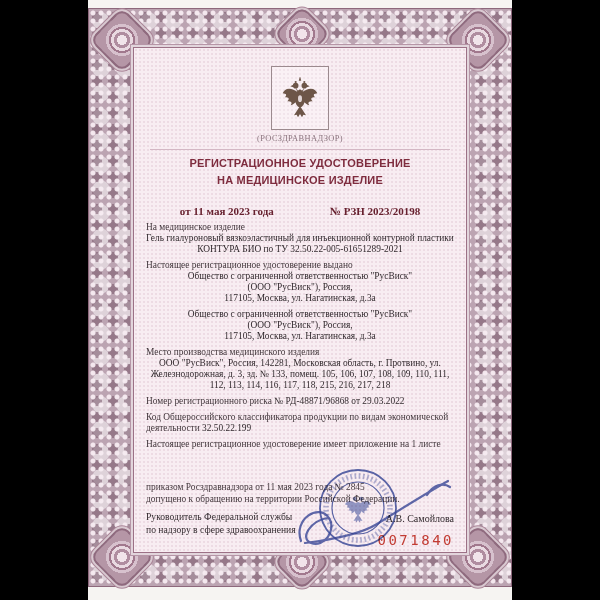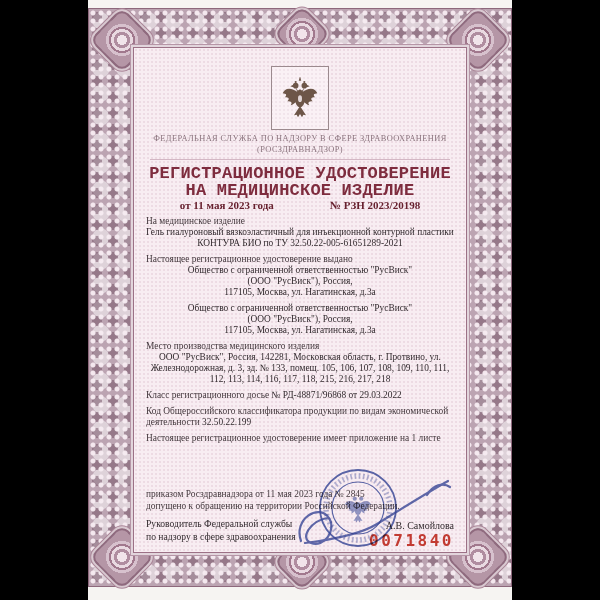--- a/index.html
+++ b/index.html
@@ -27,36 +27,36 @@
          background-image:radial-gradient(circle, rgba(190,140,165,.18) 1px, transparent 1.4px);
          background-size:4px 4px;
          border:1px solid #9c7186;
          box-shadow:0 0 0 2px rgba(255,255,255,.6),0 0 0 3px #b696a7;}
   .content{position:absolute;inset:0;padding:0 12px;overflow:hidden;color:#3a3035;}
   
   .emblem-box{width:56px;height:62px;margin:18px auto 4px auto;border:1px solid #9b8a8e;
               display:flex;align-items:center;justify-content:center;background:rgba(255,255,255,.25);}
   .agency{text-align:center;font-size:8.4px;letter-spacing:.4px;color:#8a737d;line-height:10.5px;}
   .sep{border:none;border-top:1px solid #d3b7c4;margin:4px 4px 5px 4px;}
-  .title{text-align:center;font-family:Liberation Mono, monospace;font-weight:bold;
-         font-size:17px;line-height:17px;color:#7e2c3e;letter-spacing:.2px;}
-  .numrow{display:flex;justify-content:center;gap:56px;margin-top:0;
+  .title{text-align:center;font-family:Liberation Sans, sans-serif;font-weight:bold;
+         font-size:11px;line-height:17px;color:#7e2c3e;letter-spacing:.2px;}
+  .numrow{display:flex;justify-content:center;gap:56px;margin-top:16px;
           font-weight:bold;font-size:11px;color:#67212f;}
   
   .blk{margin-top:5px;font-size:9.4px;line-height:11px;}
   .lbl{font-weight:normal;color:#43383d;}
   .val{font-weight:normal;color:#322a2e;text-align:center;}
   .bottom-group{position:absolute;left:12px;right:12px;bottom:6px;font-size:9.4px;line-height:11.5px;}
   .order{color:#43383d;}
   .footer-row{display:flex;justify-content:space-between;align-items:flex-start;margin-top:5px;}
   .head-title{font-weight:normal;font-size:9.6px;line-height:13px;color:#322a2e;}
   .sign-col{text-align:right;margin-top:3px;}
   .head-name{font-weight:normal;font-size:10px;color:#322a2e;}
-  .serial{font-family:"DejaVu Sans Mono", monospace;font-size:16px;letter-spacing:2.5px;
-          color:#c23b32;margin-top:3px;font-weight:bold;}
+  .serial{font-family:"DejaVu Sans Mono", monospace;font-size:14px;letter-spacing:2.5px;
+          color:#c23b32;margin-top:10px;}
   
   .stamp-wrap{position:absolute;left:150px;top:432px;width:230px;height:140px;
               mix-blend-mode:multiply;pointer-events:none;}
 </style>
 </head>
 <body>
 
 <div class="photo">
   <div class="cert">
 
@@ -85,21 +85,20 @@
               <ellipse cx="30" cy="33" rx="7.5" ry="13"></ellipse>
               <path d="M28 24 C16 15 7 17 4 25 C9 25.5 11 27 7.5 31 C13 31 15 33 11 37 C17 37 19 39 16 43 C23 41 27 35 28 29 Z"></path>
               <path d="M32 24 C44 15 53 17 56 25 C51 25.5 49 27 52.5 31 C47 31 45 33 49 37 C43 37 41 39 44 43 C37 41 33 35 32 29 Z"></path>
               <path d="M30 44 L21 58 L25 57 L27 61 L30 56 L33 61 L35 57 L39 58 Z"></path>
               <ellipse cx="30" cy="33" rx="3" ry="5" fill="#f6ecf0" opacity="0.85"></ellipse>
             </g>
           </svg>
         </div>
 
         <div class="agency">
-          <div>ФЕДЕРАЛЬНАЯ СЛУЖБА ПО НАДЗОРУ В СФЕРЕ ЗДРАВООХРАНЕНИЯ</div>
           <div>(РОСЗДРАВНАДЗОР)</div>
         </div>
 
         <hr class="sep">
 
         <div class="title">
           <div>РЕГИСТРАЦИОННОЕ УДОСТОВЕРЕНИЕ</div>
           <div>НА МЕДИЦИНСКОЕ ИЗДЕЛИЕ</div>
         </div>
 
@@ -125,21 +124,21 @@
           <div class="val">(ООО "РусВиск"), Россия,</div>
           <div class="val">117105, Москва, ул. Нагатинская, д.3а</div>
         </div>
 
         <div class="blk">
           <div class="lbl">Место производства медицинского изделия</div>
           <div class="val">ООО "РусВиск", Россия, 142281, Московская область, г. Протвино, ул. Железнодорожная, д. 3, зд. № 133, помещ. 105, 106, 107, 108, 109, 110, 111, 112, 113, 114, 116, 117, 118, 215, 216, 217, 218</div>
         </div>
 
         <div class="blk">
-          <span class="lbl">Класс регистрационного досье </span><span class="val">№ РД-48871/96868 от 29.03.2022</span>
+          <span class="lbl">Номер регистрационного риска </span><span class="val">№ РД-48871/96868 от 29.03.2022</span>
         </div>
 
 
         <div class="blk">
           <span class="lbl">Код Общероссийского классификатора продукции по видам экономической деятельности </span><span class="val">32.50.22.199</span>
         </div>
 
         <div class="blk lbl">Настоящее регистрационное удостоверение имеет приложение на 1 листе</div>
 
         <div class="bottom-group">

